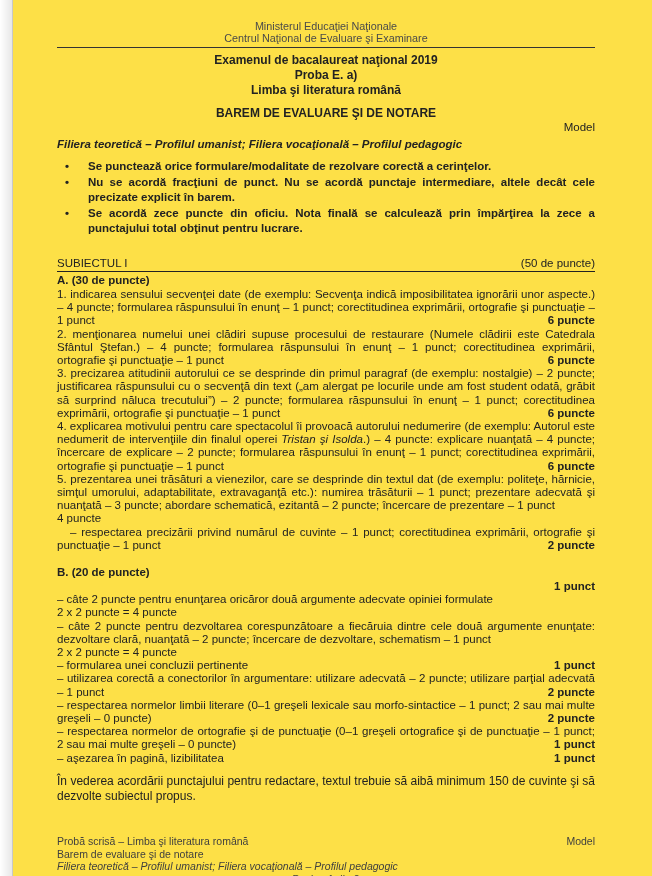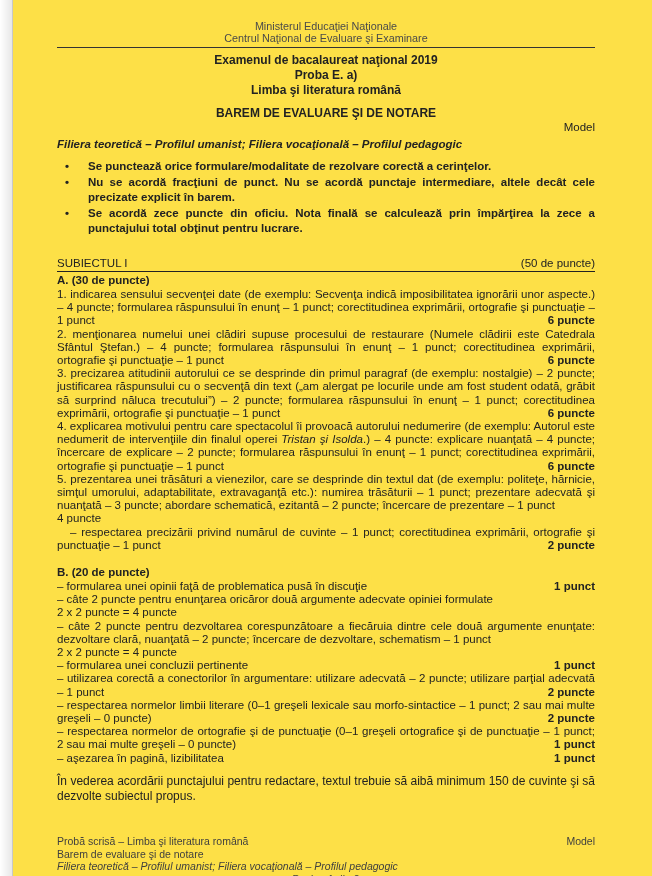--- a/index.html
+++ b/index.html
@@ -96,21 +96,21 @@
         <p class="item"><span>4. explicarea motivului pentru care spectacolul îi provoacă autorului nedumerire (de exemplu: Autorul este nedumerit de intervenţiile din finalul operei </span><span style="font-style: italic;">Tristan şi Isolda</span><span>.) – 4 puncte: explicare nuanţată – 4 puncte; încercare de explicare – 2 puncte; formularea răspunsului în enunţ – 1 punct; corectitudinea exprimării, ortografie şi punctuaţie – 1 punct</span><span class="score-inline">6 puncte</span></p>
         <p class="item"><span>5. prezentarea unei trăsături a vienezilor, care se desprinde din textul dat (de exemplu: politeţe, hărnicie, simţul umorului, adaptabilitate, extravaganţă etc.): numirea trăsăturii – 1 punct; prezentare adecvată şi nuanţată – 3 puncte; abordare schematică, ezitantă – 2 puncte; încercare de prezentare – 1 punct</span></p>
         <div class="score-line">4 puncte</div>
         <p class="item indent"><span>– respectarea precizării privind numărul de cuvinte – 1 punct; corectitudinea exprimării, ortografie şi punctuaţie – 1 punct</span><span class="score-inline">2 puncte</span></p>
       </div>
   </div>
 
   <div class="sec sec-b">
     <div class="sec-heading">B. (20 de puncte)</div>
     <div>
-        <p class="item"><span>– formularea unei opinii faţă de problematica pusă în discuţie</span><span class="score-inline">1 punct</span></p>
+        <p class="item"><span class="score-inline">1 punct</span></p>
         <p class="item"><span>– câte 2 puncte pentru enunţarea oricăror două argumente adecvate opiniei formulate</span></p>
         <div class="score-line">2 x 2 puncte = 4 puncte</div>
         <p class="item"><span>– câte 2 puncte pentru dezvoltarea corespunzătoare a fiecăruia dintre cele două argumente enunţate: dezvoltare clară, nuanţată – 2 puncte; încercare de dezvoltare, schematism – 1 punct</span></p>
         <div class="score-line">2 x 2 puncte = 4 puncte</div>
         <p class="item"><span>– formularea unei concluzii pertinente</span><span class="score-inline">1 punct</span></p>
         <p class="item"><span>– utilizarea corectă a conectorilor în argumentare: utilizare adecvată – 2 puncte; utilizare parţial adecvată – 1 punct</span><span class="score-inline">2 puncte</span></p>
         <p class="item"><span>– respectarea normelor limbii literare (0–1 greşeli lexicale sau morfo-sintactice – 1 punct; 2 sau mai multe greşeli – 0 puncte)</span><span class="score-inline">2 puncte</span></p>
         <p class="item"><span>– respectarea normelor de ortografie şi de punctuaţie (0–1 greşeli ortografice şi de punctuaţie – 1 punct; 2 sau mai multe greşeli – 0 puncte)</span><span class="score-inline">1 punct</span></p>
         <p class="item"><span>– aşezarea în pagină, lizibilitatea</span><span class="score-inline">1 punct</span></p>
       </div>

